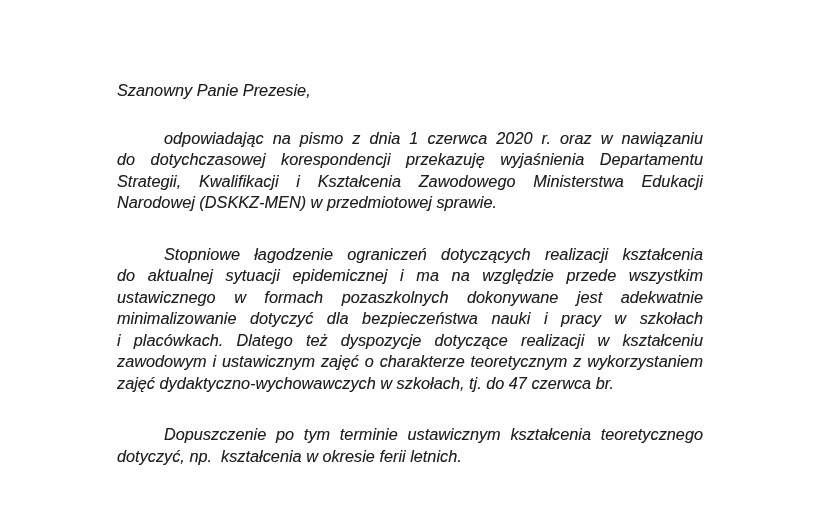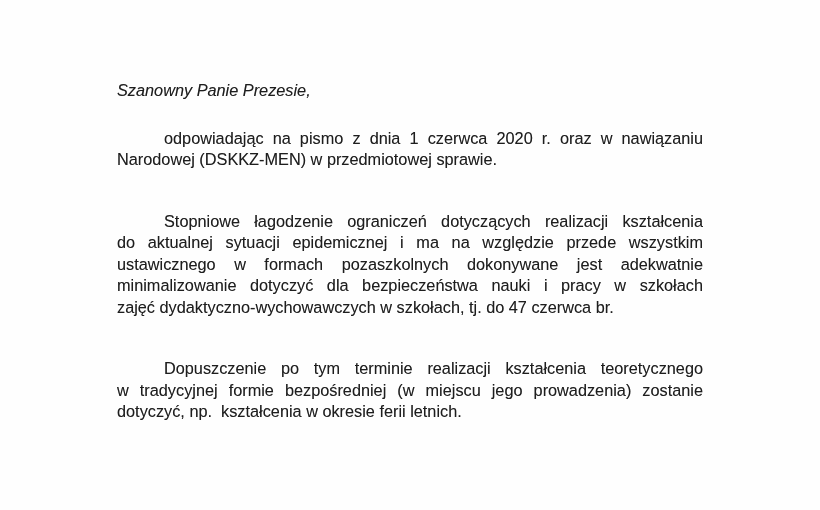--- a/index.html
+++ b/index.html
@@ -37,58 +37,62 @@
     white-space: nowrap;
   }
   .para {
     margin: 0;
     padding: 0;
   }
   .para.first {
     margin-top: 26px;
   }
   .para.next {
-    margin-top: 40px;
+    margin-top: 30px;
   }
   .line {
     line-height: 21.5px;
     height: 21.5px;
     overflow: hidden;
     text-align: justify;
     text-align-last: justify;
+    font-style: italic;
   }
   .line.indent {
     padding-left: 47px;
   }
   .line.last {
     text-align: center;
     text-align-last: left;
   }
 </style>
 </head>
 <body>
 
 <div class="page">
   <div class="text-block">
 
     <div class="salutation">Szanowny Panie Prezesie,</div>
 
     <div class="para first">
       <div class="line indent">odpowiadając na pismo z dnia 1 czerwca 2020 r. oraz w nawiązaniu</div>
+      <div class="line">do&nbsp;dotychczasowej korespondencji przekazuję wyjaśnienia Departamentu</div>
+      <div class="line">Strategii, Kwalifikacji i Kształcenia Zawodowego Ministerstwa Edukacji</div>
       <div class="line last">Narodowej (DSKKZ-MEN) w przedmiotowej sprawie.</div>
     </div>
 
     <div class="para next">
       <div class="line indent">Stopniowe łagodzenie ograniczeń dotyczących realizacji kształcenia</div>
       <div class="line">do&nbsp;aktualnej sytuacji epidemicznej i ma na względzie przede wszystkim</div>
       <div class="line">ustawicznego w formach pozaszkolnych dokonywane jest adekwatnie</div>
       <div class="line">minimalizowanie dotyczyć dla bezpieczeństwa nauki i pracy w szkołach</div>
+      <div class="line">i&nbsp;placówkach. Dlatego też dyspozycje dotyczące realizacji w kształceniu</div>
+      <div class="line">zawodowym i ustawicznym zajęć o charakterze teoretycznym z wykorzystaniem</div>
       <div class="line last">zajęć dydaktyczno-wychowawczych w szkołach, tj. do 47 czerwca br.</div>
     </div>
 
     <div class="para next">
-      <div class="line indent">Dopuszczenie po tym terminie realizacji kształcenia teoretycznego</div>
-      <div class="line">w&nbsp;tradycyjnej formie bezpośredniej (w miejscu jego prowadzenia) zostanie</div>
+      <div class="line indent">Dopuszczenie po tym terminie ustawicznym kształcenia teoretycznego</div>
       <div class="line last">dotyczyć, np.&nbsp; kształcenia w okresie ferii letnich.</div>
     </div>
 
   </div>
 </div>
 
 </body></html>

